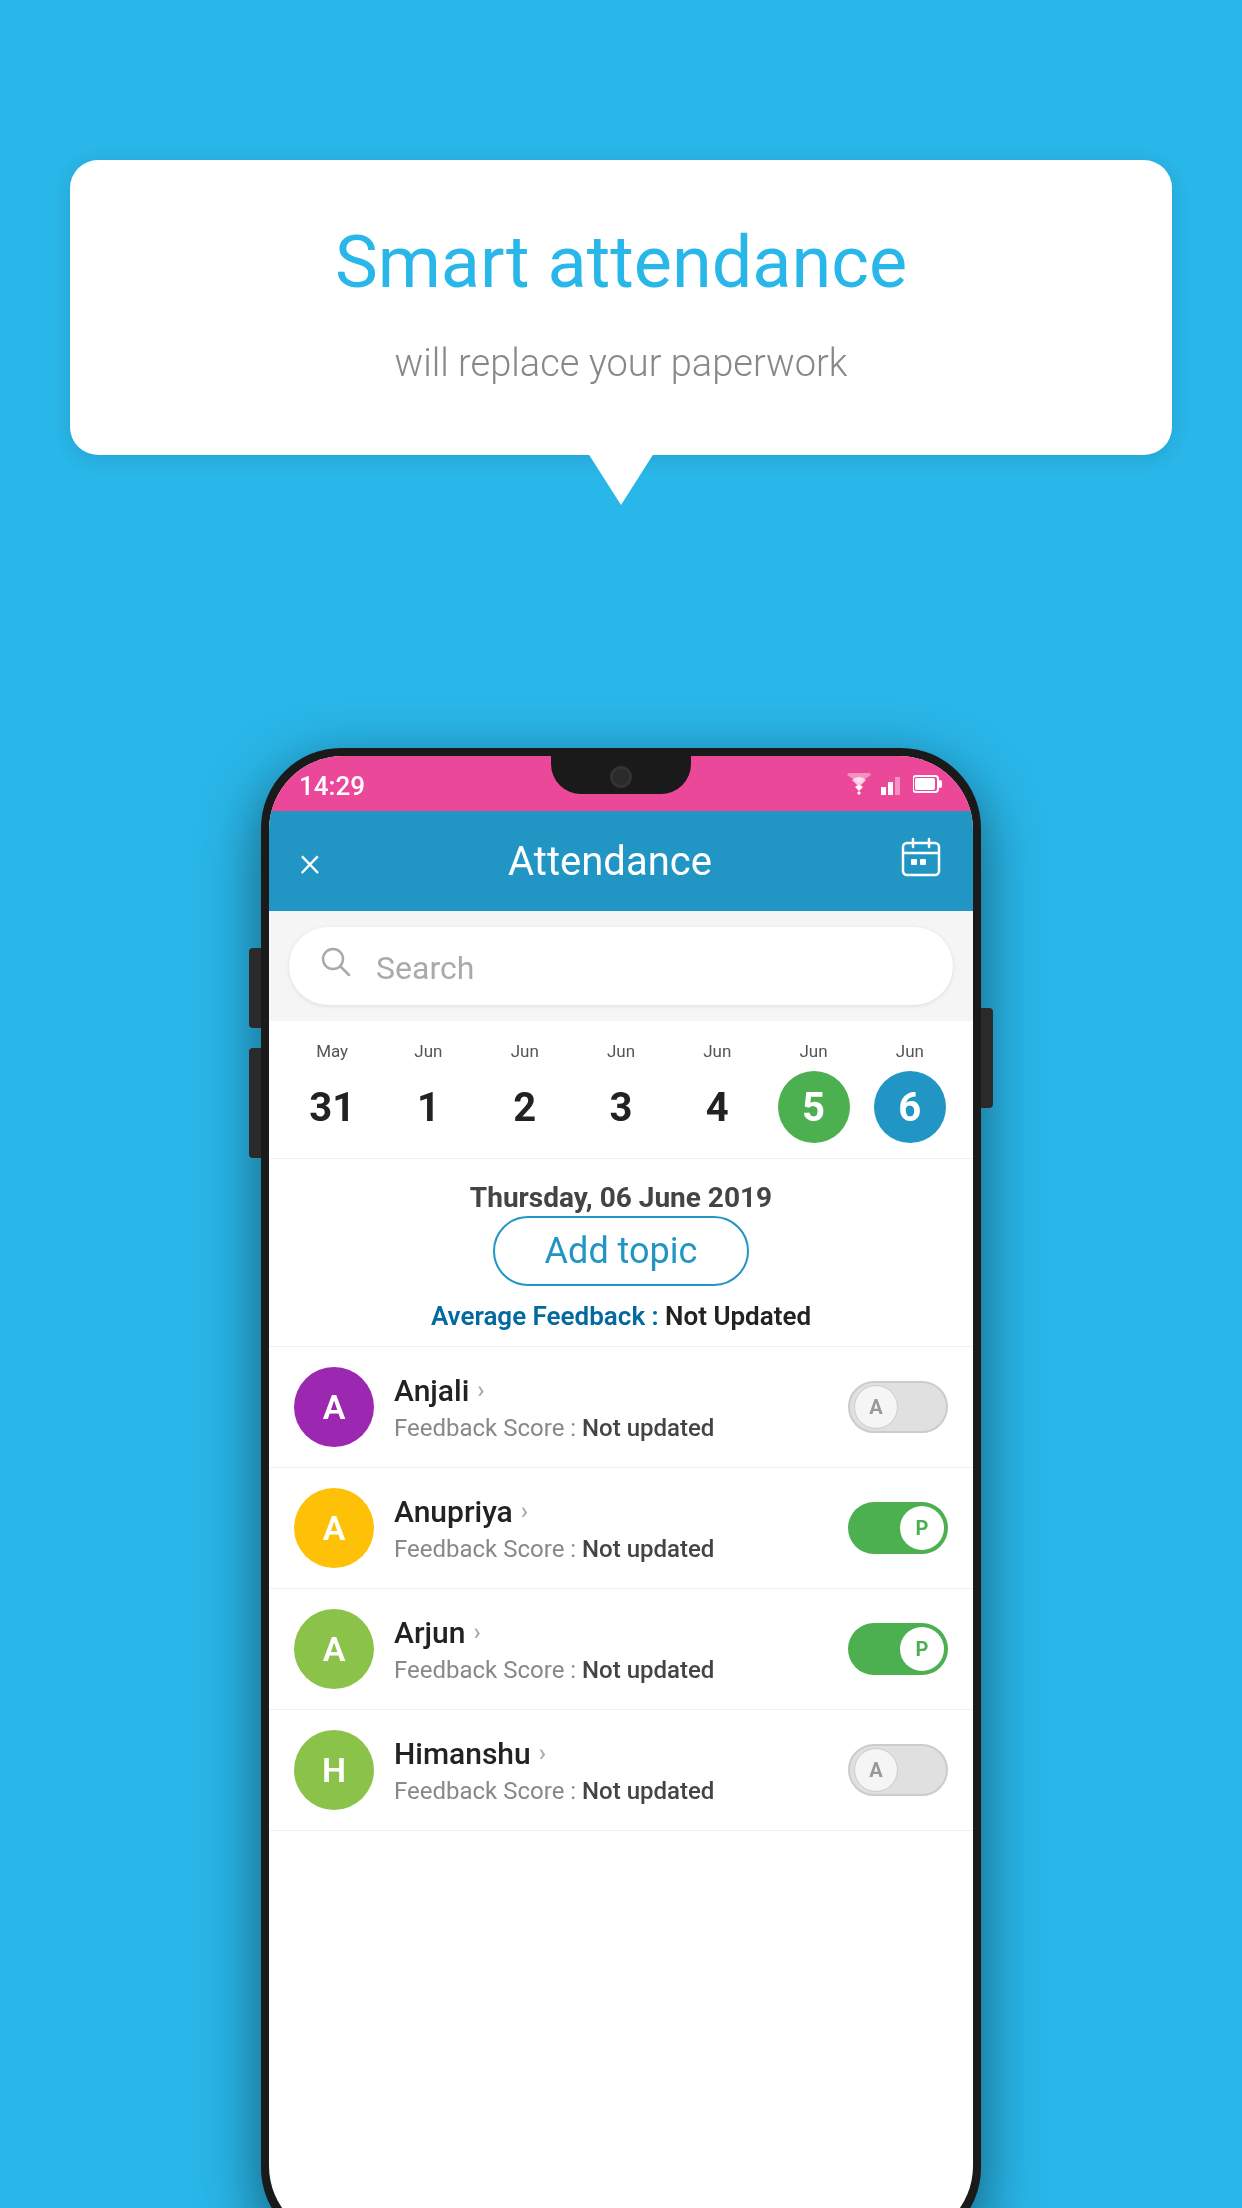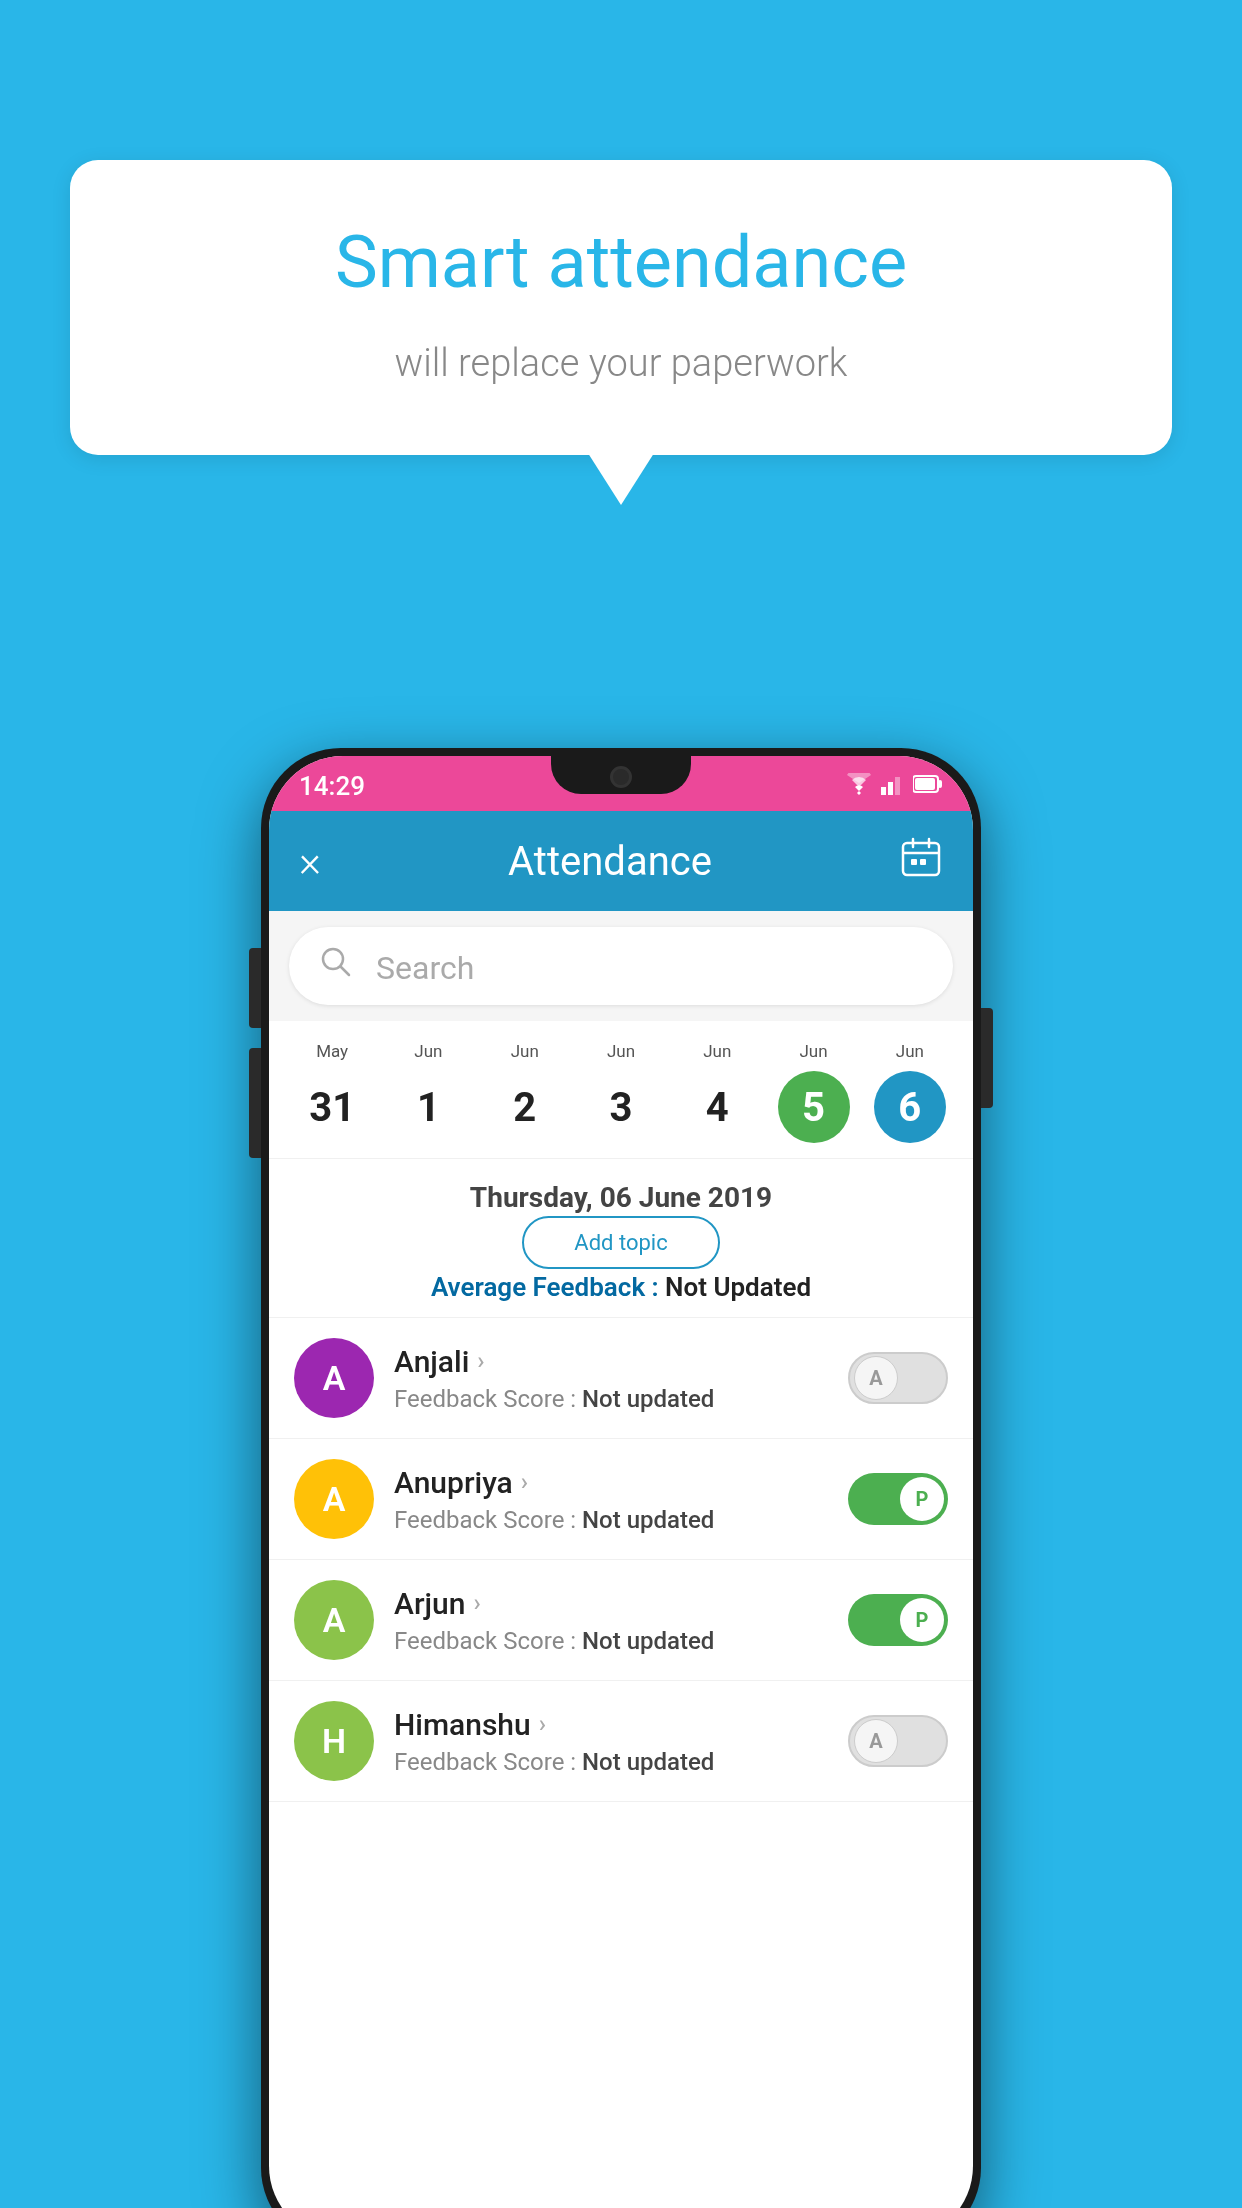--- a/index.html
+++ b/index.html
@@ -242,25 +242,25 @@
       color: #444;
       margin-bottom: 2px;
       font-weight: bold;
     }
 
     .add-topic-btn {
       border: 2px solid #2196c4;
       border-radius: 50px;
       padding: 12px 50px;
       color: #2196c4;
-      font-size: 22px;
+      font-size: 36px;
       background: white;
       cursor: pointer;
       display: inline-block;
-      margin-bottom: 3px;
+      margin-bottom: 15px;
     }
 
     .avg-feedback {
       font-size: 26px;
       color: #777;
     }
 
     .avg-feedback span {
       color: #0369a1;
       font-weight: 600;

